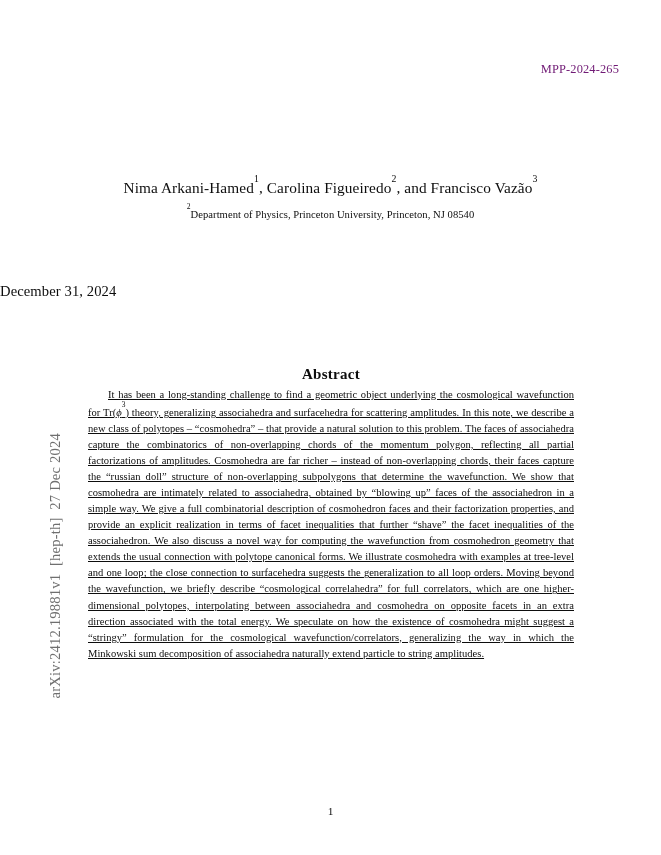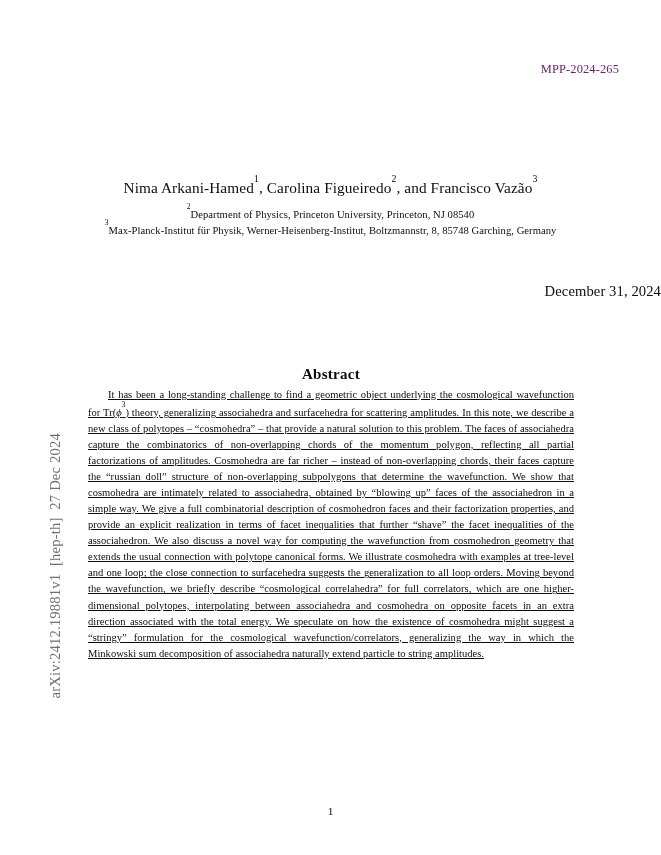--- a/index.html
+++ b/index.html
@@ -110,21 +110,21 @@
   }
   .affiliations sup { font-size: 7.6px; top: -0.5em; position: relative; }
   .affil-line { display: block; }
 
   
   .pub-date {
     position: absolute;
     top: 283px;
     left: 0;
     width: 100%;
-    text-align: right;
+    text-align: left;
     font-size: 14.6px;
     letter-spacing: 0.1px;
   }
 
   
   .abstract-block {
     position: absolute;
     top: 366px;
     left: 88px;
     width: 486px;
@@ -175,21 +175,20 @@
 
   <div class="report-number">MPP-2024-265</div>
 
 
   <div class="authors">
     <span>Nima Arkani-Hamed</span><sup>1</sup><span>, </span><span>Carolina Figueiredo</span><sup>2</sup><span>, and </span><span>Francisco Vazão</span><sup>3</sup>
   </div>
 
   <div class="affiliations">
     <span class="affil-line"><sup>2</sup><span>Department of Physics, Princeton University, Princeton, NJ 08540</span></span>
-    <span class="affil-line"><sup>3</sup><span>Max-Planck-Institut für Physik, Werner-Heisenberg-Institut, Boltzmannstr, 8, 85748 Garching, Germany</span></span>
   </div>
 
   <div class="pub-date">December 31, 2024</div>
 
   <div class="abstract-block">
     <div class="abstract-heading">Abstract</div>
     <div class="abstract-body"><span>It has been a long-standing challenge to find a geometric object underlying the cosmological wavefunction for Tr(</span><span class="mvar">ϕ</span><sup>3</sup><span>) theory, generalizing associahedra and surfacehedra for scattering amplitudes. In this note, we describe a new class of polytopes – “cosmohedra” – that provide a natural solution to this problem. The faces of associahedra capture the combinatorics of non-overlapping chords of the momentum polygon, reflecting all partial factorizations of amplitudes. Cosmohedra are far richer – instead of non-overlapping chords, their faces capture the “russian doll” structure of non-overlapping subpolygons that determine the wavefunction. We show that cosmohedra are intimately related to associahedra, obtained by “blowing up” faces of the associahedron in a simple way. We give a full combinatorial description of cosmohedron faces and their factorization properties, and provide an explicit realization in terms of facet inequalities that further “shave” the facet inequalities of the associahedron. We also discuss a novel way for computing the wavefunction from cosmohedron geometry that extends the usual connection with polytope canonical forms. We illustrate cosmohedra with examples at tree-level and one loop; the close connection to surfacehedra suggests the generalization to all loop orders. Moving beyond the wavefunction, we briefly describe “cosmological correlahedra” for full correlators, which are one higher-dimensional polytopes, interpolating between associahedra and cosmohedra on opposite facets in an extra direction associated with the total energy. We speculate on how the existence of cosmohedra might suggest a “stringy” formulation for the cosmological wavefunction/correlators, generalizing the way in which the Minkowski sum decomposition of associahedra naturally extend particle to string amplitudes.</span></div>
   </div>
 
   <div class="page-number">1</div>

